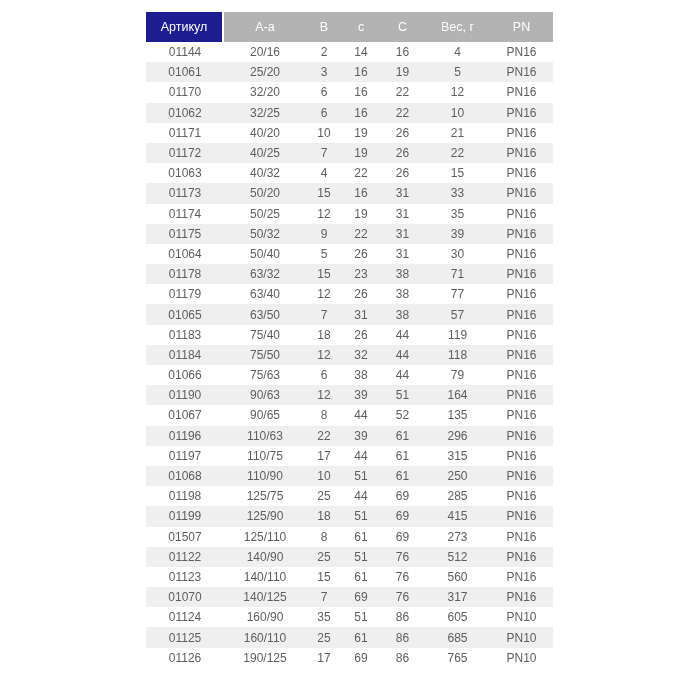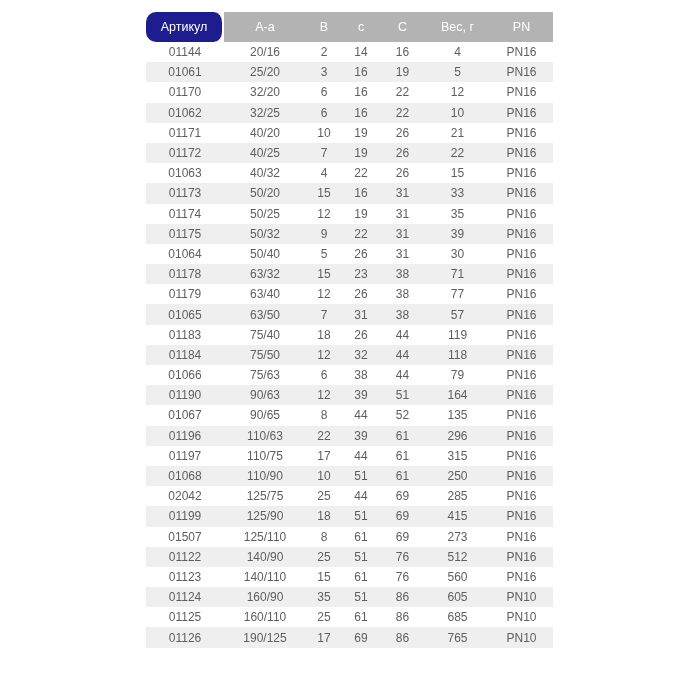--- a/index.html
+++ b/index.html
@@ -34,21 +34,20 @@
   .spec-table th {
     height: 30px;
     font-size: 12.5px;
     font-weight: normal;
     color: var(--header-text, #ffffff);
     background: var(--header-bg, #b3b3b3);
   }
   .spec-table th.th-article {
     background: var(--header-article-bg, #1d1d8f);
     border-right: 2px solid #ffffff;
-    border-radius: 10px;
   }
   .spec-table td {
     height: 20.2px;
     font-size: 12px;
     color: var(--body-text, #5e5e5e);
     background: #ffffff;
   }
   .spec-table tbody tr:nth-child(even) td {
     background: var(--row-alt-bg, #efefef);
   }
@@ -278,21 +277,21 @@
       <tr>
         <td>01068</td>
         <td>110/90</td>
         <td>10</td>
         <td>51</td>
         <td>61</td>
         <td>250</td>
         <td>PN16</td>
       </tr>
       <tr>
-        <td>02042</td>
+        <td>01198</td>
         <td>125/75</td>
         <td>25</td>
         <td>44</td>
         <td>69</td>
         <td>285</td>
         <td>PN16</td>
       </tr>
       <tr>
         <td>01199</td>
         <td>125/90</td>
@@ -320,20 +319,29 @@
         <td>512</td>
         <td>PN16</td>
       </tr>
       <tr>
         <td>01123</td>
         <td>140/110</td>
         <td>15</td>
         <td>61</td>
         <td>76</td>
         <td>560</td>
+        <td>PN16</td>
+      </tr>
+      <tr>
+        <td>01070</td>
+        <td>140/125</td>
+        <td>7</td>
+        <td>69</td>
+        <td>76</td>
+        <td>317</td>
         <td>PN16</td>
       </tr>
       <tr>
         <td>01124</td>
         <td>160/90</td>
         <td>35</td>
         <td>51</td>
         <td>86</td>
         <td>605</td>
         <td>PN10</td>

